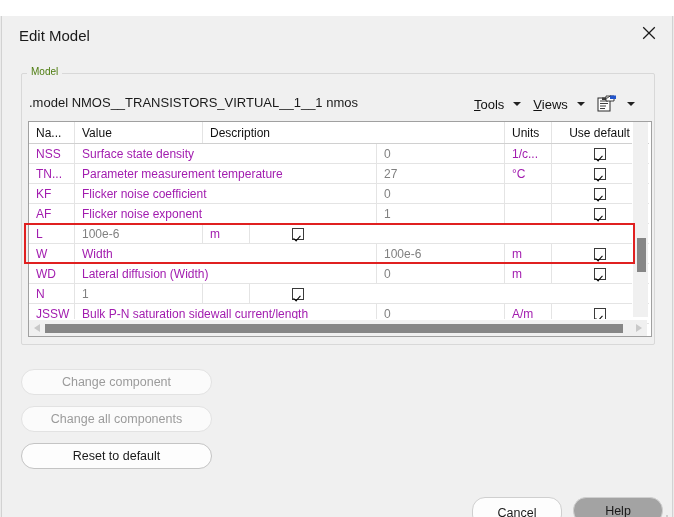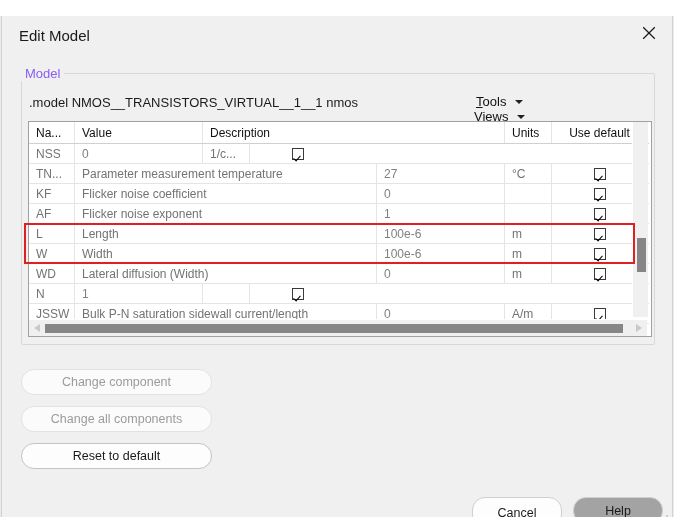--- a/index.html
+++ b/index.html
@@ -72,45 +72,44 @@
   .groupbox {
     position: absolute;
     left: 19px; top: 57px;
     width: 634px; height: 272px;
     border: 1px solid #d8d8d8;
     border-radius: 2px;
     background: transparent;
   }
   .group-legend {
     position: absolute;
-    left: 19px; top: 50px;
+    left: 25px; top: 50px;
     background: #f0f0f0;
     padding: 0 4px;
-    font-size: 13px;
-    color: #8b5cf6;
+    font-size: 10px;
+    color: #4d7c0f;
   }
 
   
   .model-line {
     position: absolute;
     left: 27px; top: 79px;
     font-size: 13px;
     color: #1a1a1a;
     white-space: nowrap;
   }
 
   
   .menu-strip {
     position: absolute;
     left: 470px; top: 78px;
     height: 20px;
     display: flex;
     align-items: center;
     gap: 0px;
-    flex-direction: column;
   }
   .menu-item {
     display: flex;
     align-items: center;
     font-size: 13px;
     color: #111;
     cursor: default;
     padding: 0 2px;
     margin-right: 8px;
   }
@@ -151,21 +150,21 @@
     border-bottom: 1px solid #e4e4e4;
     background: #fff;
   }
   .row.header {
     height: 22px;
     border-bottom: 1px solid #d0d0d0;
   }
   .cell {
     position: relative;
     font-size: 12px;
-    color: #737373;
+    color: #a21caf;
     display: flex;
     align-items: center;
     padding-left: 7px;
     overflow: hidden;
     white-space: nowrap;
   }
   .row.header .cell { color: #111; }
   .c-name  { width: 46px; flex: 0 0 46px; border-right: 1px solid #e4e4e4; }
   .c-desc  { width: 302px; flex: 0 0 302px; border-right: 1px solid #e4e4e4; }
   .c-value { width: 128px; flex: 0 0 128px; border-right: 1px solid #e4e4e4; color: #808080; }
@@ -326,20 +325,21 @@
           <div class="cell c-name">Na...</div>
           <div class="cell c-value">Value</div>
           <div class="cell c-desc">Description</div>
           <div class="cell c-units">Units</div>
           <div class="cell c-def">Use default</div>
         </div>
 
         <div id="rows-host">
             <div class="row">
               <div class="cell c-name">NSS</div>
+              <div class="cell c-desc">Surface state density</div>
               <div class="cell c-value">0</div>
               <div class="cell c-units">1/c...</div>
               <div class="cell c-def">
                 <span class="chk"></span>
               </div>
             </div>
             <div class="row">
               <div class="cell c-name">TN...</div>
               <div class="cell c-desc">Parameter measurement temperature</div>
               <div class="cell c-value">27</div>
@@ -361,21 +361,20 @@
               <div class="cell c-name">AF</div>
               <div class="cell c-desc">Flicker noise exponent</div>
               <div class="cell c-value">1</div>
               <div class="cell c-units"></div>
               <div class="cell c-def">
                 <span class="chk"></span>
               </div>
             </div>
             <div class="row">
               <div class="cell c-name">L</div>
-              <div class="cell c-desc">Length</div>
               <div class="cell c-value">100e-6</div>
               <div class="cell c-units">m</div>
               <div class="cell c-def">
                 <span class="chk"></span>
               </div>
             </div>
             <div class="row">
               <div class="cell c-name">W</div>
               <div class="cell c-desc">Width</div>
               <div class="cell c-value">100e-6</div>

